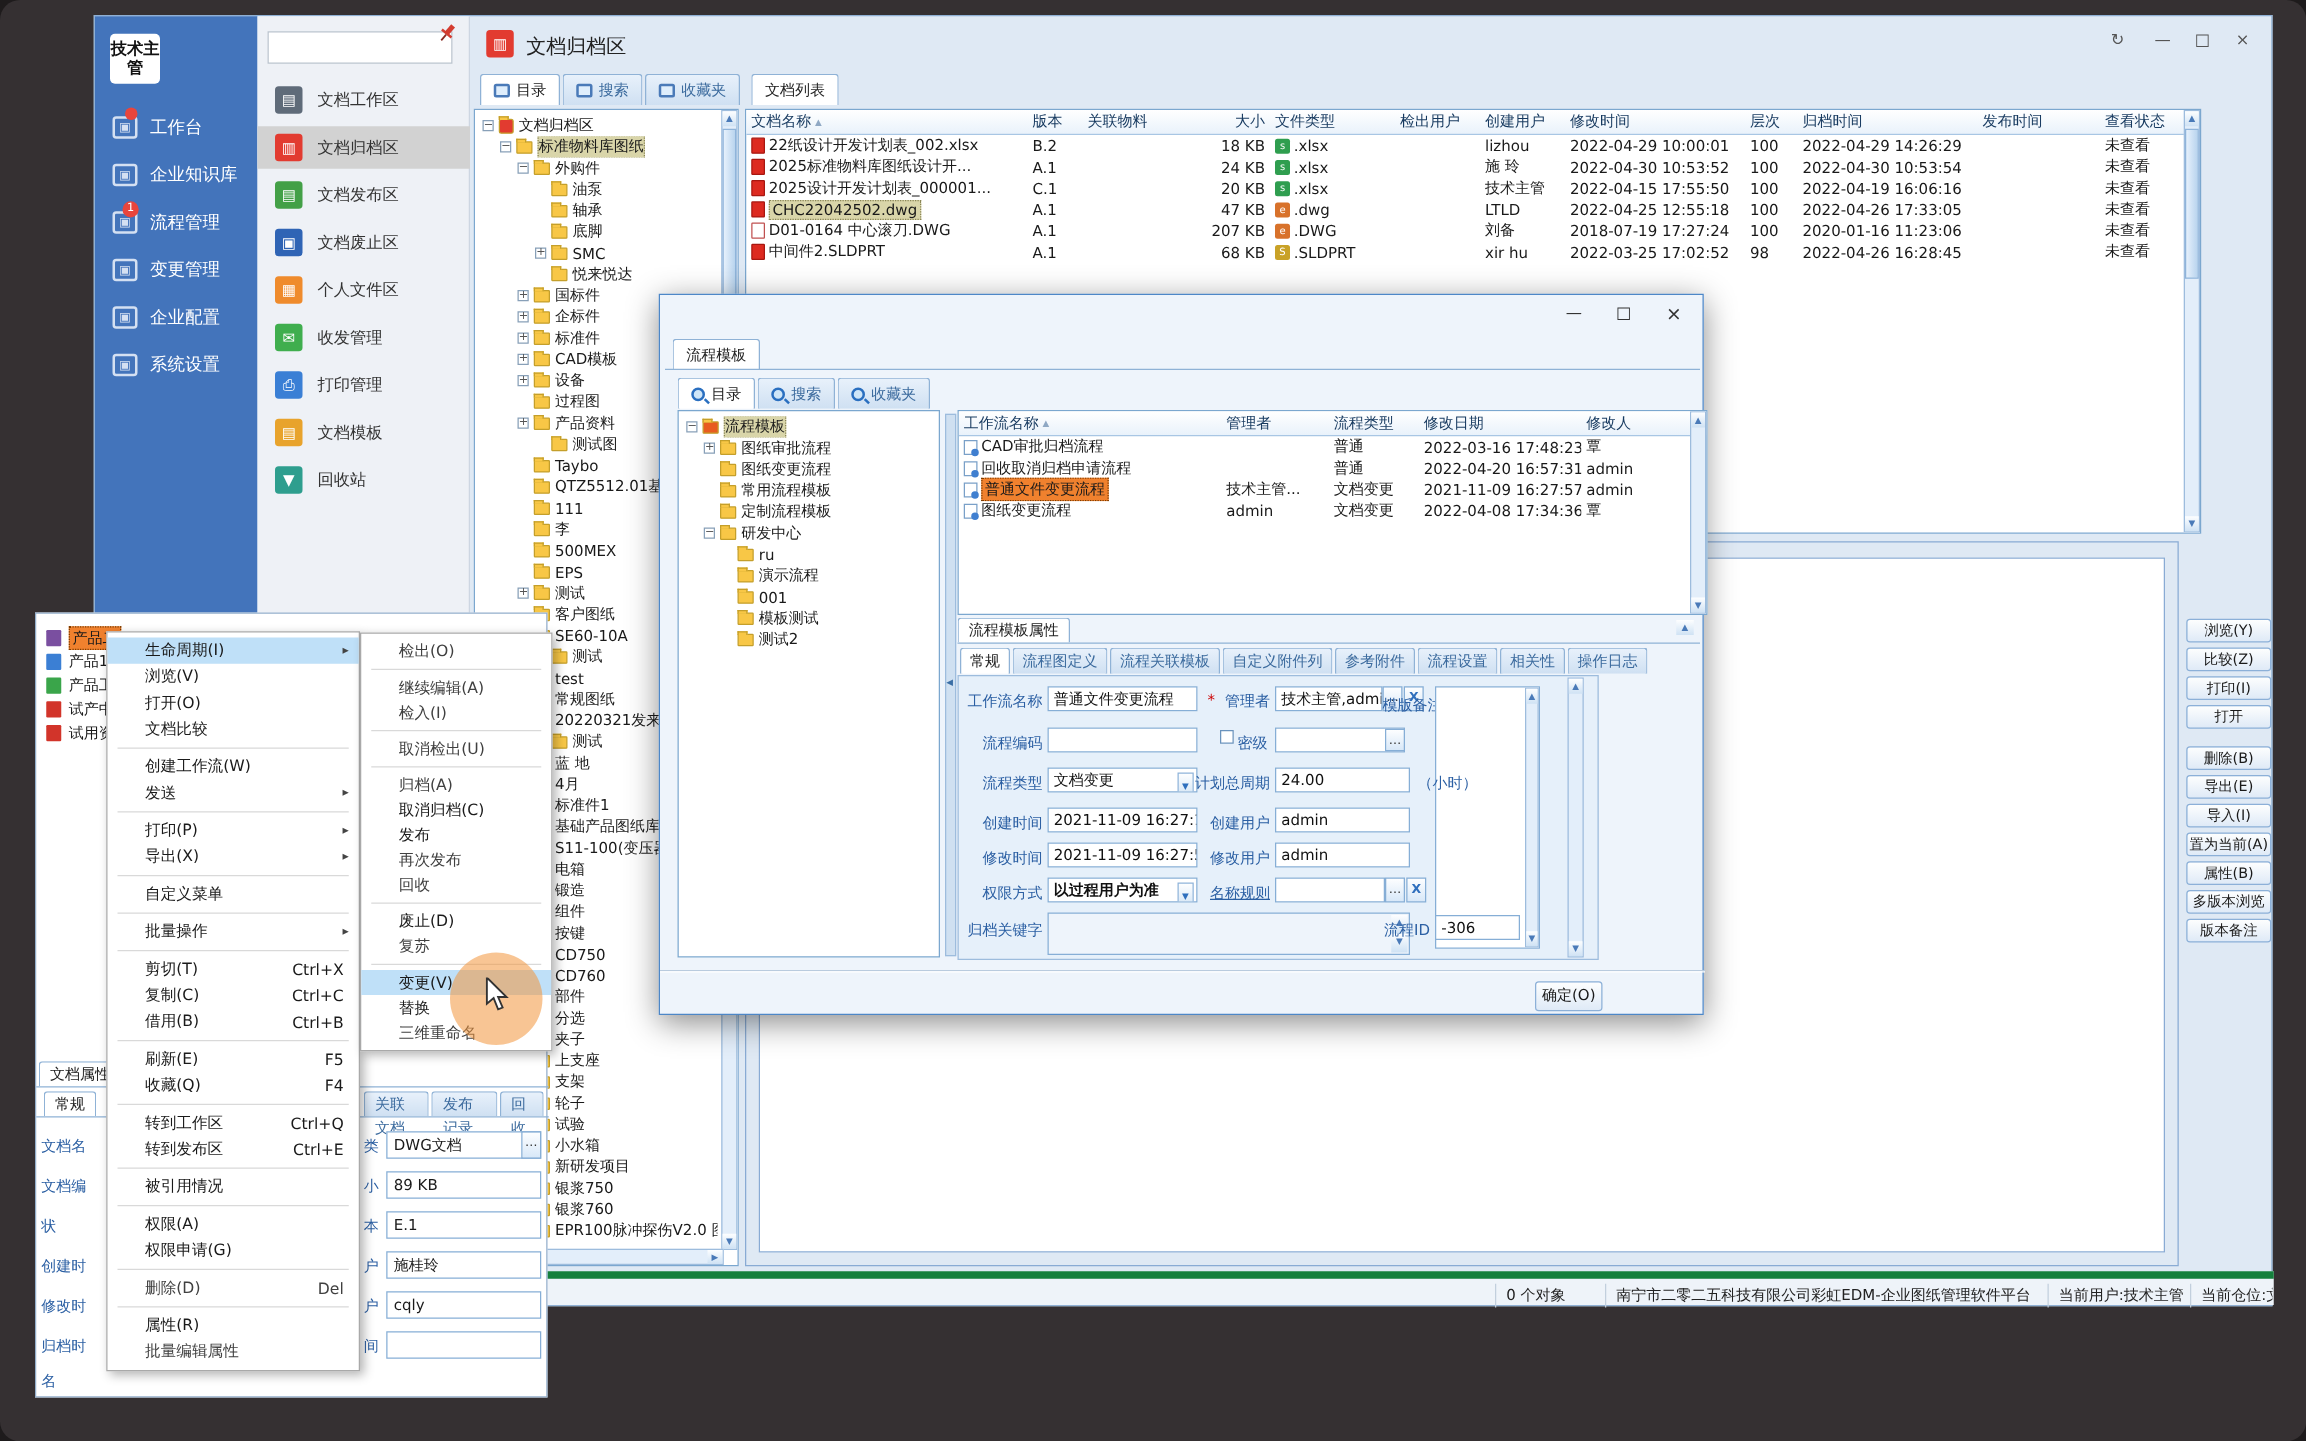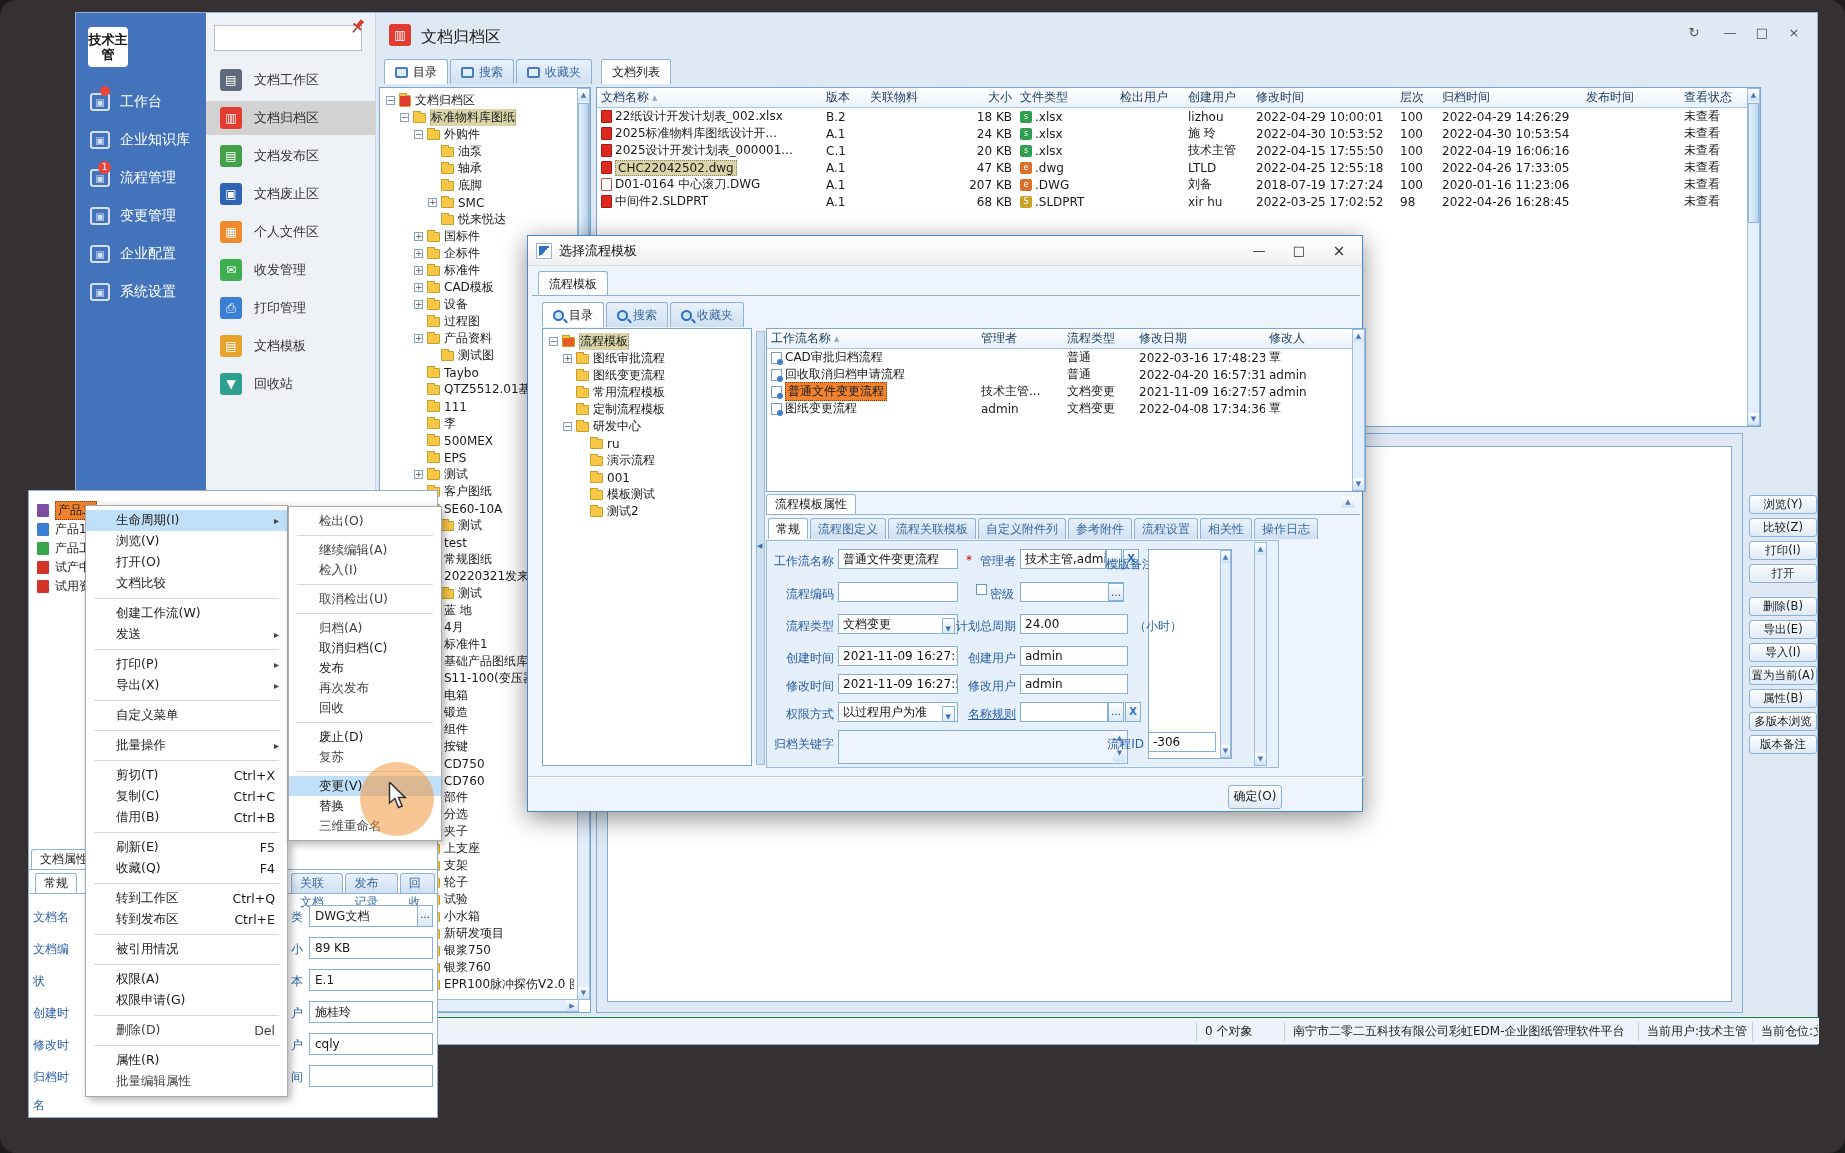--- a/index.html
+++ b/index.html
@@ -98,21 +98,21 @@
   .miarr{position:absolute;right:8px;visibility:hidden;font-size:10px;color:#444;}
   .miarr.on{visibility:visible;}
   
   #docwin{position:absolute;left:28px;top:490px;width:410px;height:628px;background:#fff;border:1px solid #93aecb;}
   .lw-row{display:flex;align-items:center;height:19px;padding-left:8px;gap:6px;}
   .lw-ico{width:12px;height:13px;border-radius:1px;flex:none;}
   .pfield{position:absolute;height:22px;background:#fff;border:1px solid #86aed6;font-size:12px;padding:0 5px;line-height:20px;}
   .ptab{position:absolute;height:20px;padding:0 8px;border:1px solid #8fb2d6;border-bottom:none;border-radius:3px 3px 0 0;background:#fff;font-size:12px;line-height:19px;color:#222;}
   .ptab.uns{background:linear-gradient(#e8f1fb,#cfe0f2);color:#3c6b9e;}
   
-  #statusbar{position:absolute;left:300px;top:1004px;width:1443px;height:27px;background:#eef3f9;border-top:1px solid #15803d;display:flex;align-items:center;font-size:12px;color:#222;}
+  #statusbar{position:absolute;left:300px;top:1004px;width:1443px;height:27px;background:#eef3f9;border-top:6px solid #15803d;display:flex;align-items:center;font-size:12px;color:#222;}
   .seg{position:absolute;top:4px;height:19px;line-height:19px;border-left:1px solid #c2cfdd;padding-left:8px;white-space:nowrap;overflow:hidden;}
   
   .act{position:absolute;left:0;width:68px;height:19px;font-size:11.5px;line-height:17px;}
   
   #tapglow{position:absolute;left:360px;top:762px;width:74px;height:74px;border-radius:50%;background:rgba(242,150,60,.55);z-index:60;}
   #cursor{position:absolute;left:388px;top:782px;z-index:61;}
 </style>
 </head>
 <body>
 
@@ -788,24 +788,20 @@
           <span class="flabel" style="left:4px;top:6px;width:54px;text-align:left;color:#2b5fa3;">归档时</span>
           <span class="flabel" style="left:250px;top:6px;width:24px;">间</span>
           <span class="pfield" style="left:280px;top:2px;width:124px;"></span>
 
         </div>
       </div>
     <span class="flabel" style="left:4px;top:606px;width:30px;text-align:left;color:#2b5fa3;">名</span>
   </div>
 
   <div id="dialog">
-    <div id="dlg-title">
-      <span class="dico"></span>
-      <span>选择流程模板</span>
-    </div>
     <div class="dctl" style="right:86px;">—</div>
     <div class="dctl" style="right:46px;">□</div>
     <div class="dctl" style="right:6px;font-size:15px;">×</div>
 
     <div class="tabrow" style="left:10px;top:35px;">
       <div class="tab sel">
           <span>流程模板</span>
         </div>
     </div>
     <div class="abs" style="left:4px;top:59px;width:828px;height:1px;background:#8fb2d6;"></div>
@@ -1022,21 +1018,21 @@
     <span class="field" style="left:310px;top:410px;width:120px;">2021-11-09 16:27:18</span>
     <span class="flabel" style="left:436px;top:414px;width:52px;">创建用户</span>
     <span class="field" style="left:492px;top:410px;width:108px;">admin</span>
 
     <span class="flabel" style="left:244px;top:442px;width:62px;">修改时间</span>
     <span class="field" style="left:310px;top:438px;width:120px;">2021-11-09 16:27:57</span>
     <span class="flabel" style="left:436px;top:442px;width:52px;">修改用户</span>
     <span class="field" style="left:492px;top:438px;width:108px;">admin</span>
 
     <span class="flabel" style="left:244px;top:470px;width:62px;">权限方式</span>
-    <span class="field dd" style="left:310px;top:466px;width:120px;">以过程用户为准</span>
+    <span class="field dd" style="left:310px;top:466px;width:120px;font-weight:bold;">以过程用户为准</span>
     <span class="flabel" style="left:436px;top:470px;width:52px;text-decoration:underline;">名称规则</span>
     <span class="field" style="left:492px;top:466px;width:88px;"></span>
     <span class="mbtn" style="left:580px;top:466px;">…</span>
     <span class="mbtn x" style="left:597px;top:466px;">X</span>
 
     <span class="flabel" style="left:238px;top:500px;width:68px;">归档关键字</span>
     <div class="abs" style="left:310px;top:494px;width:290px;height:34px;background:#eef4fb;border:1px solid #86aed6;">
       <div class="sbbtn" style="right:1px;left:auto;top:1px;width:13px;height:15px;">▲</div>
       <div class="sbbtn" style="right:1px;left:auto;bottom:1px;width:13px;height:15px;">▼</div>
     </div>

